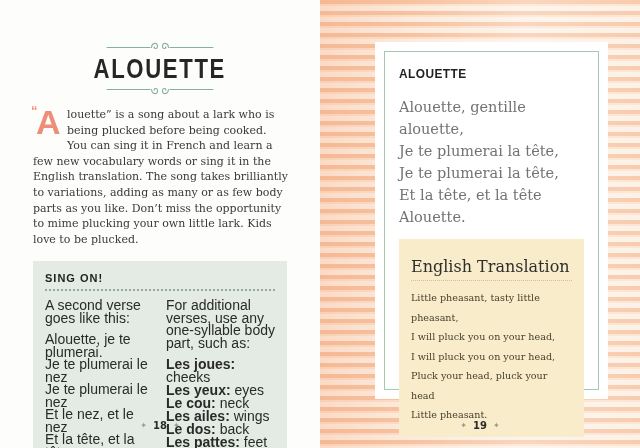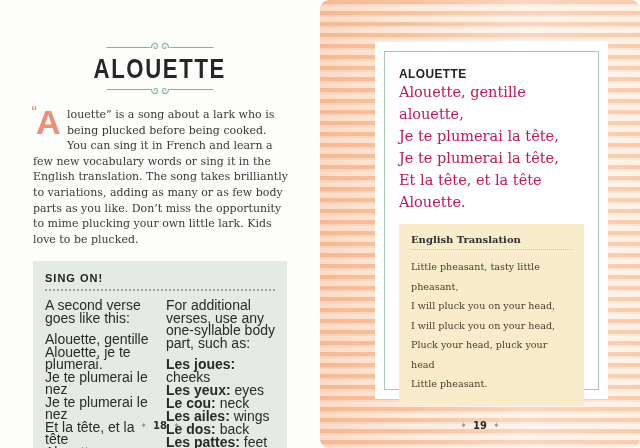--- a/index.html
+++ b/index.html
@@ -1,20 +1,20 @@
 <!DOCTYPE html>
 <html><head>
 <meta charset="utf-8">
 <style>
   * { margin:0; padding:0; box-sizing:border-box; }
   html,body { width:640px; height:448px; overflow:hidden; }
   body { font-family:"DejaVu Serif", serif; background:#fff; }
 
   .spread { display:flex; width:640px; height:448px; }
-  .page { position:relative; width:320px; height:448px;border-radius:9px; }
+  .page { position:relative; width:320px; height:448px; }
 
   
   .page-left { background:#fdfdfb; }
 
   .ornament { display:flex; justify-content:center; }
   .ornament.top { padding-top:40px; }
   .ornament.bottom svg { transform:rotate(180deg); }
 
   .title {
     text-align:center; margin-top:2px;
@@ -85,30 +85,30 @@
   .card-inner {
     width:100%; height:100%;
     border:1px solid #a5c8b2;
     padding:14px 14px 0 14px;
   }
   .card-title {
     font-family:"Liberation Sans", sans-serif;
     font-weight:bold; font-size:13.5px; letter-spacing:0.5px; color:#222;
   }
   .card-title span { display:inline-block; transform:scaleX(0.88); transform-origin:left center; }
-  .lyrics { margin-top:0; font-size:14.5px; line-height:22px; color:#be185d; }
+  .lyrics { margin-top:15px; font-size:14.5px; line-height:22px; color:#737373; }
 
   .translation {
     margin-top:11px;
     background:#f9ecca;
     padding:10px 12px 12px 12px;
   }
   .t-header {
-    font-size:10px; font-weight:bold; color:#2e2e2e;
-    border-bottom:1.5px dotted #d9c08e; padding-bottom:4px;
+    font-size:16px; font-weight:normal; color:#2e2e2e;
+    border-bottom:1.5px dotted #d9c08e; padding-bottom:4px;margin-top:8px;
   }
   .t-lines { margin-top:7px; font-size:9.6px; line-height:19.5px; color:#46422f; }
 </style>
 </head>
 <body>
 
 <div class="spread">
 
   <section class="page page-left">
 
@@ -142,24 +142,24 @@
         <span class="dc-letter">A</span>
       </span><span>louette” is a song about a lark who is being plucked before being cooked. You can sing it in French and learn a few new vocabulary words or sing it in the English translation. The song takes brilliantly to variations, adding as many or as few body parts as you like. Don’t miss the opportunity to mime plucking your own little lark. Kids love to be plucked.</span>
     </p>
 
     <div class="singon">
       <div class="singon-header">SING ON!</div>
       <div class="singon-cols">
         <div class="col">
           <div class="col-intro">A second verse goes like this:</div>
           <div class="verse" id="verse-lines">
-              <div>Alouette, gentille</div>
               <div>Alouette, je te plumerai.</div>
               <div>Je te plumerai le nez</div>
               <div>Je te plumerai le nez</div>
+              <div>Et le nez, et le nez</div>
               <div>Et la tête, et la tête</div>
               <div>Alouette.</div>
             </div>
         </div>
         <div class="col">
           <div class="col-intro">For additional verses, use any one-syllable body part, such as:</div>
           <div class="vocab" id="vocab-list">
               <div><b>Les joues:</b> cheeks</div>
               <div><b>Les yeux:</b> eyes</div>
               <div><b>Le cou:</b> neck</div>

